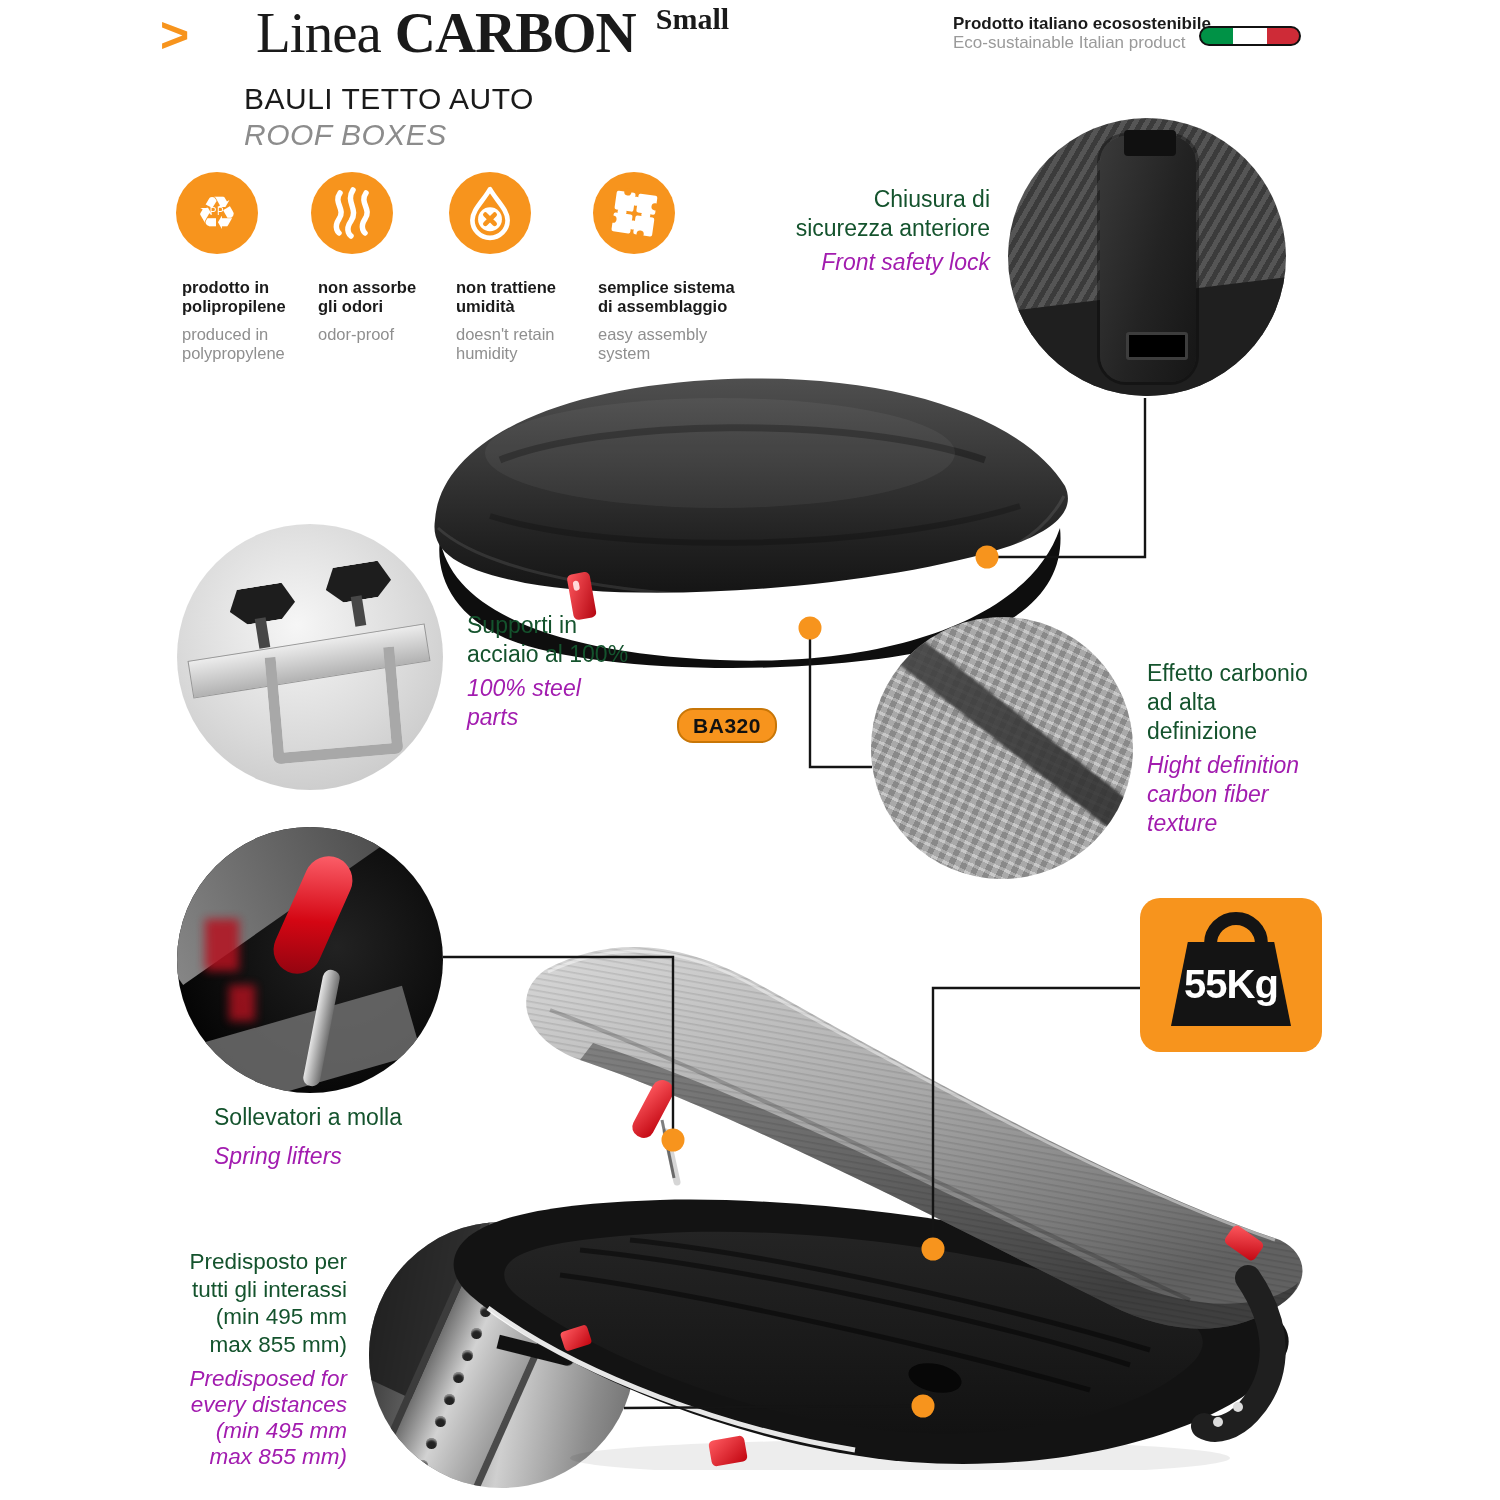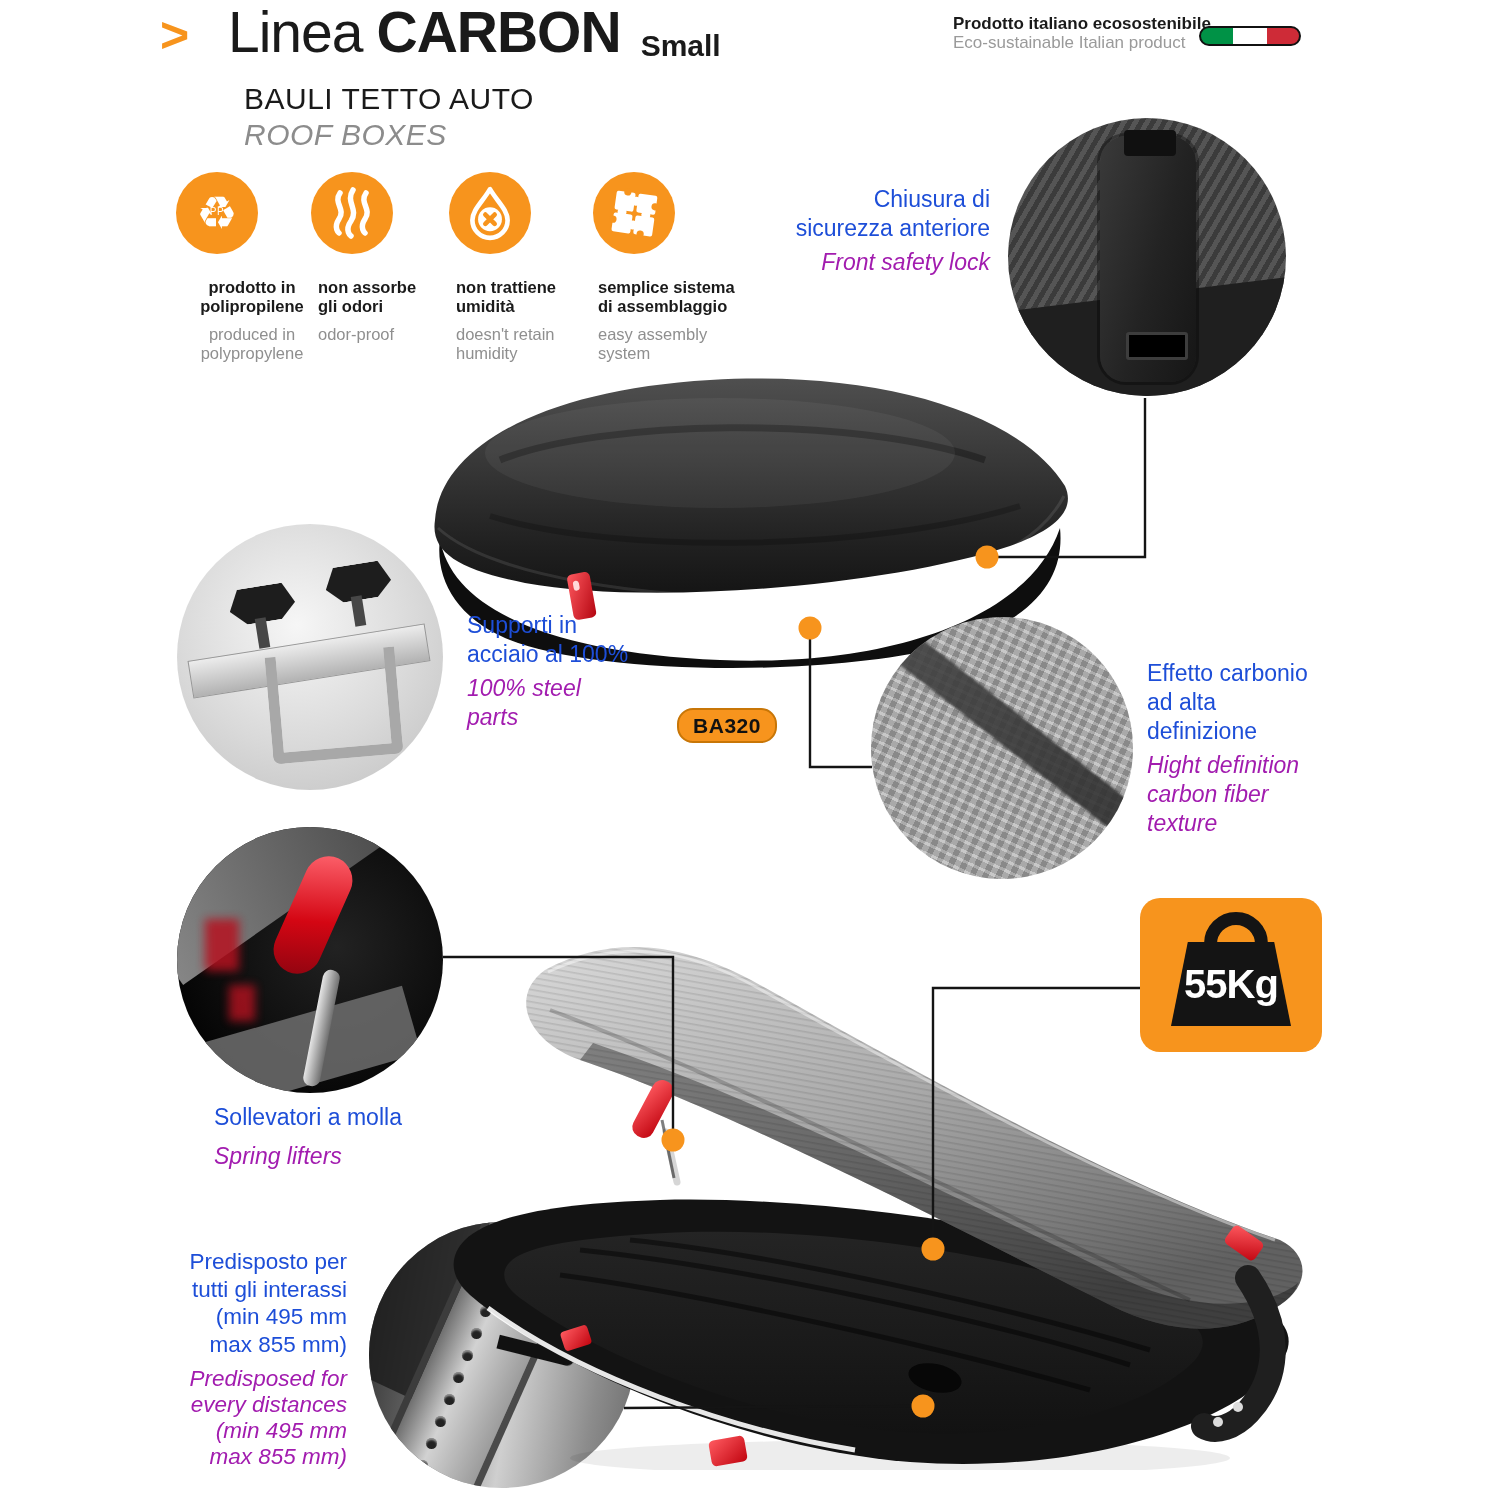--- a/index.html
+++ b/index.html
@@ -3,21 +3,21 @@
 <meta charset="utf-8">
 <style>
   html,body{margin:0;padding:0;background:#ffffff;}
   #canvas{position:relative;width:1500px;height:1500px;background:#ffffff;overflow:hidden;
           font-family:"Liberation Sans","DejaVu Sans",sans-serif;color:#1a1a1a;}
   .abs{position:absolute;}
   .preline{white-space:pre-line;}
 
   
   .title-arrow{left:160px;top:10px;font-size:50px;font-weight:bold;color:#F7941D;line-height:1;}
-  .title-row{left:228px;top:4px;display:flex;align-items:flex-end;line-height:1;}
+  .title-row{left:256px;top:4px;display:flex;align-items:flex-start;line-height:1;font-family:Liberation Serif, serif;}
   .title-regular{font-size:57px;font-weight:400;letter-spacing:-1px;}
   .title-bold{font-size:57px;font-weight:800;letter-spacing:-1px;margin-left:14px;}
   .title-small{font-size:30px;font-weight:bold;margin-left:20px;}
   .subtitle-it{left:244px;top:82px;font-size:30px;letter-spacing:.5px;}
   .subtitle-en{left:244px;top:118px;font-size:30px;font-style:italic;color:#8c8c8c;letter-spacing:.5px;}
 
   .eco-it{left:953px;top:14px;font-size:17px;font-weight:bold;}
   .eco-en{left:953px;top:33px;font-size:17px;color:#9a9a9a;}
   .flag{left:1199px;top:26px;width:98px;height:16px;border:2px solid #111;border-radius:10px;
         background:linear-gradient(90deg,#009246 0 33%,#ffffff 33% 67%,#CE2B37 67%);}
@@ -25,21 +25,21 @@
   
   .fcircle{width:82px;height:82px;border-radius:50%;background:#F7941D;display:flex;
            align-items:center;justify-content:center;color:#fff;}
   .flabel-it{font-size:16.5px;font-weight:bold;line-height:19px;}
   .flabel-en{font-size:16.5px;color:#8f8f8f;line-height:19px;margin-top:9px;}
   .recyc{font-size:46px;line-height:1;color:#fff;}
   .pp-overlay{position:absolute;font-size:10px;font-weight:normal;color:#fff;left:50%;top:47%;
               transform:translate(-50%,-50%);letter-spacing:.5px;}
 
   
-  .co-it{font-size:23px;line-height:29px;color:#1d4ed8;}
+  .co-it{font-size:23px;line-height:29px;color:#14532d;}
   .co-en{font-size:23px;line-height:29px;color:#a21caf;font-style:italic;margin-top:5px;}
   .ralign{text-align:right;}
 
   
   .ba-badge{left:677px;top:708px;width:96px;height:31px;background:#F7941D;border:2px solid #c87607;
             border-radius:16px;display:flex;align-items:center;justify-content:center;
             font-size:21px;font-weight:bold;color:#111;letter-spacing:.5px;}
   .kg-badge{left:1140px;top:898px;width:182px;height:154px;background:#F7941D;border-radius:20px;}
   .kg-handle{position:absolute;left:64px;top:14px;width:38px;height:38px;border:13px solid #141414;
              border-radius:50%;}
@@ -154,21 +154,21 @@
         <circle cx="29.5" cy="41" r="4.5" fill="#fff"></circle>
         <circle cx="17" cy="29.5" r="4.5" fill="#fff"></circle>
         <circle cx="20" cy="9" r="3.6" fill="#F7941D"></circle>
         <circle cx="49" cy="20" r="3.6" fill="#F7941D"></circle>
         <circle cx="38" cy="49" r="3.6" fill="#F7941D"></circle>
         <circle cx="9" cy="38" r="3.6" fill="#F7941D"></circle>
       </g>
     </svg>
   </div>
 
-  <div class="abs" style="left:182px;top:278px;width:140px;text-align:center;">
+  <div class="abs" style="left:182px;top:278px;width:140px;">
     <div class="flabel-it preline">prodotto in
 polipropilene</div>
     <div class="flabel-en preline">produced in
 polypropylene</div>
   </div>
   <div class="abs" style="left:318px;top:278px;width:140px;">
     <div class="flabel-it preline">non assorbe
 gli odori</div>
     <div class="flabel-en preline">odor-proof</div>
   </div>

